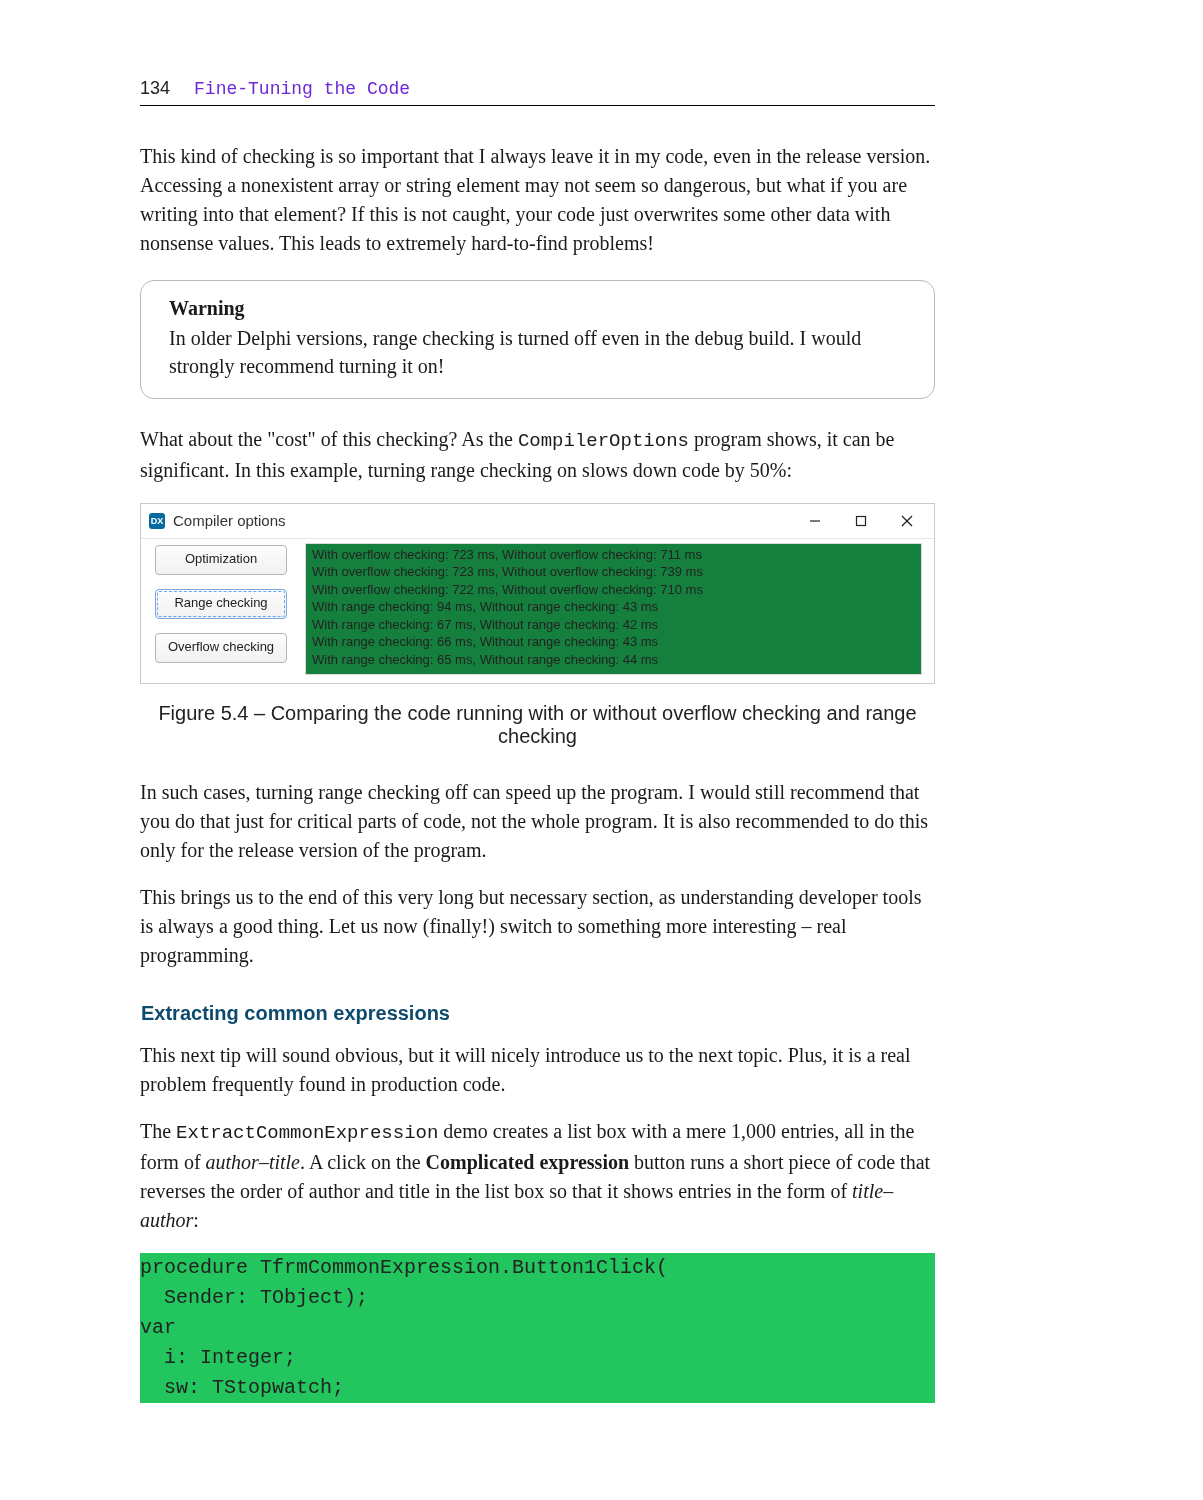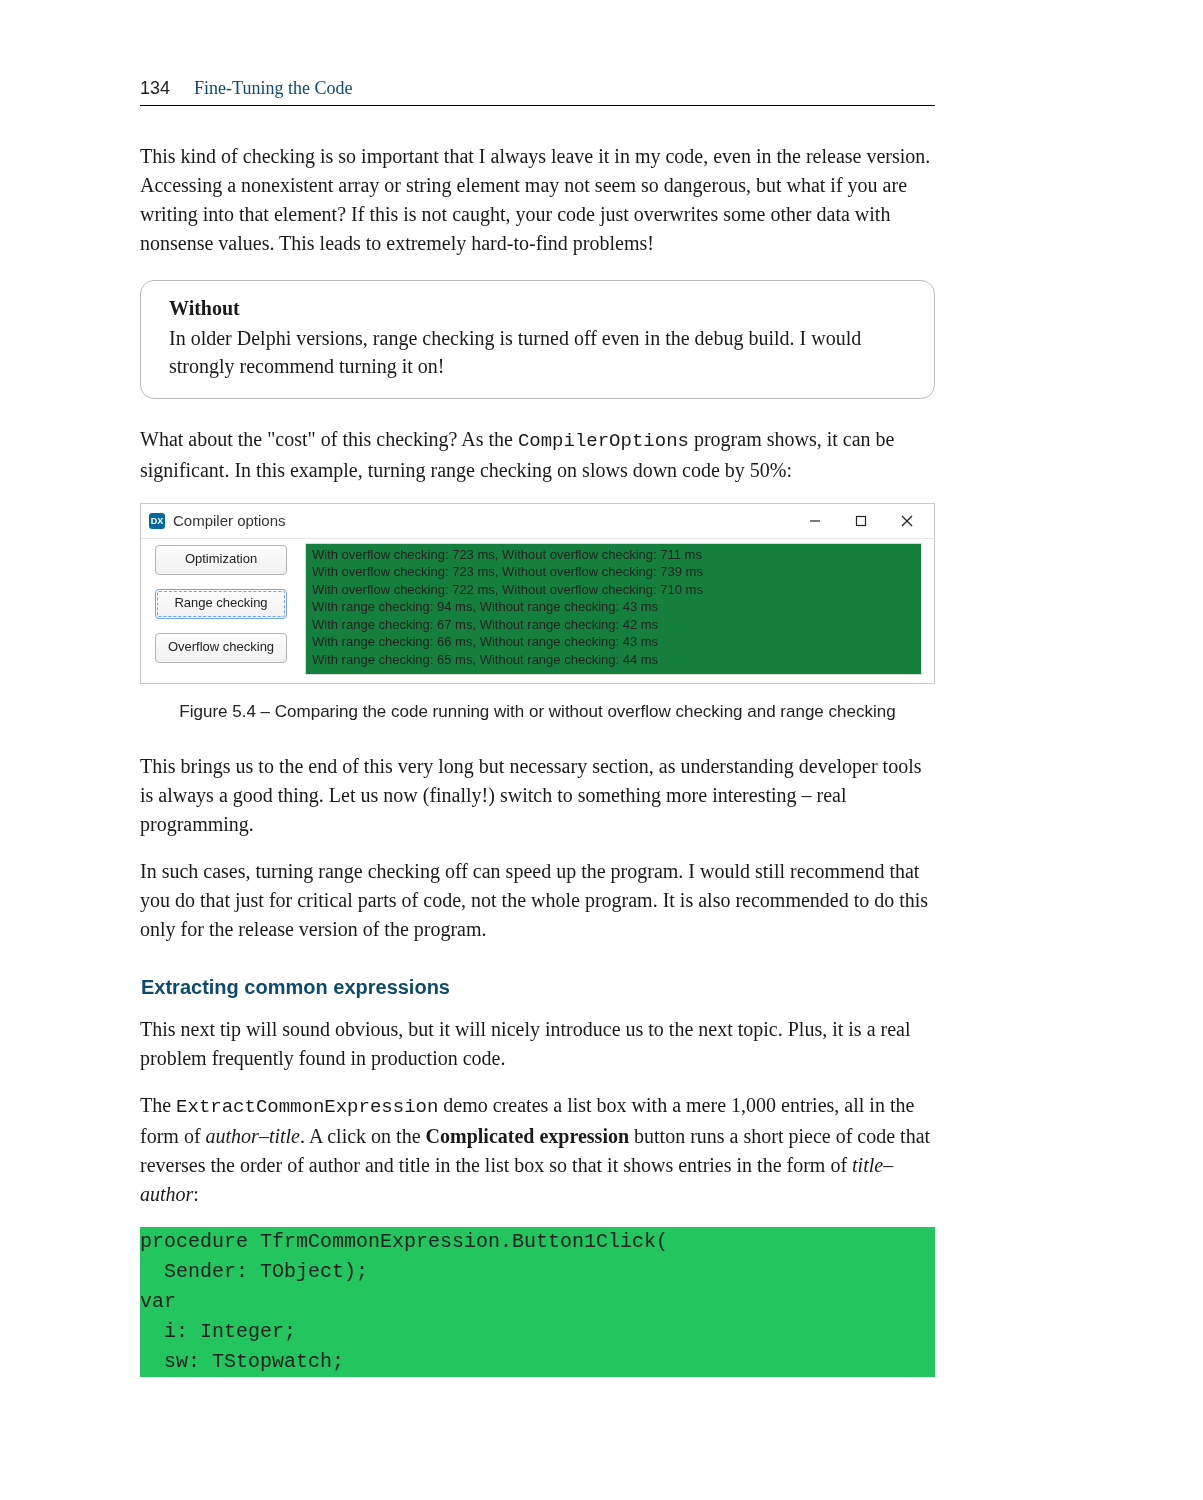--- a/index.html
+++ b/index.html
@@ -23,23 +23,23 @@
     border-bottom: 1.5px solid #000;
     padding-bottom: 6px;
     margin-bottom: 36px;
   }
   .page-number {
     font-family: "Segoe UI", Arial, sans-serif;
     font-size: 18px;
     color: #222;
   }
   .chapter-title {
-    font-family: Liberation Serif, serif;
+    font-family: Liberation Mono, monospace;
     font-size: 18px;
-    color: #0c4a6e;
+    color: #6d28d9;
   }
   p.body {
     font-size: 20px;
     line-height: 1.45;
     margin: 0 0 18px 0;
     text-align: left;
   }
   .callout {
     border: 1px solid #bbb;
     border-radius: 14px;
@@ -138,21 +138,21 @@
     flex: 1;
     border: 1px solid #dcdcdc;
     padding: 2px 6px 6px 6px;
     font-size: 13px;
     color: #222;
     line-height: 1.35;
     background: #15803d;
   }
   .figure-caption {
     font-family: "Segoe UI", Arial, sans-serif;
-    font-size: 17px;
+    font-size: 20px;
     color: #222;
     text-align: center;
     margin: 12px 0 30px 0;
   }
   h2.section {
     font-family: "Segoe UI", Arial, sans-serif;
     font-size: 20px;
     font-weight: 700;
     margin: 32px 0 16px 1px;
     color: #0c4a6e;
@@ -175,21 +175,21 @@
 <div class="page">
 
   <div class="header-row">
     <span class="page-number">134</span>
     <span class="chapter-title">Fine-Tuning the Code</span>
   </div>
 
   <p class="body">This kind of checking is so important that I always leave it in my code, even in the release version. Accessing a nonexistent array or string element may not seem so dangerous, but what if you are writing into that element? If this is not caught, your code just overwrites some other data with nonsense values. This leads to extremely hard-to-find problems!</p>
 
   <div class="callout">
-    <p class="callout-title">Without</p>
+    <p class="callout-title">Warning</p>
     <p class="callout-body">In older Delphi versions, range checking is turned off even in the debug build. I would strongly recommend turning it on!</p>
   </div>
 
   <p class="body">
     <span>What about the "cost" of this checking? As the </span><span class="mono">CompilerOptions</span><span> program shows, it can be significant. In this example, turning range checking on slows down code by 50%:</span>
   </p>
 
   <div class="win">
     <div class="win-titlebar">
       <div class="win-icon">DX</div>
@@ -226,23 +226,23 @@
         <div>With range checking: 94 ms, Without range checking: 43 ms</div>
         <div>With range checking: 67 ms, Without range checking: 42 ms</div>
         <div>With range checking: 66 ms, Without range checking: 43 ms</div>
         <div>With range checking: 65 ms, Without range checking: 44 ms</div>
       </div>
     </div>
   </div>
 
   <div class="figure-caption">Figure 5.4 – Comparing the code running with or without overflow checking and range checking</div>
 
+  <p class="body">In such cases, turning range checking off can speed up the program. I would still recommend that you do that just for critical parts of code, not the whole program. It is also recommended to do this only for the release version of the program.</p>
+
   <p class="body">This brings us to the end of this very long but necessary section, as understanding developer tools is always a good thing. Let us now (finally!) switch to something more interesting – real programming.</p>
-
-  <p class="body">In such cases, turning range checking off can speed up the program. I would still recommend that you do that just for critical parts of code, not the whole program. It is also recommended to do this only for the release version of the program.</p>
 
   <h2 class="section">Extracting common expressions</h2>
 
   <p class="body">This next tip will sound obvious, but it will nicely introduce us to the next topic. Plus, it is a real problem frequently found in production code.</p>
 
   <p class="body">
     <span>The </span><span class="mono">ExtractCommonExpression</span><span> demo creates a list box with a mere 1,000 entries, all in the form of </span><span class="italic">author–title</span><span>. A click on the </span><span class="bold">Complicated expression</span><span> button runs a short piece of code that reverses the order of author and title in the list box so that it shows entries in the form of </span><span class="italic">title–author</span><span>:</span>
   </p>
 
   <pre class="code">procedure TfrmCommonExpression.Button1Click(

